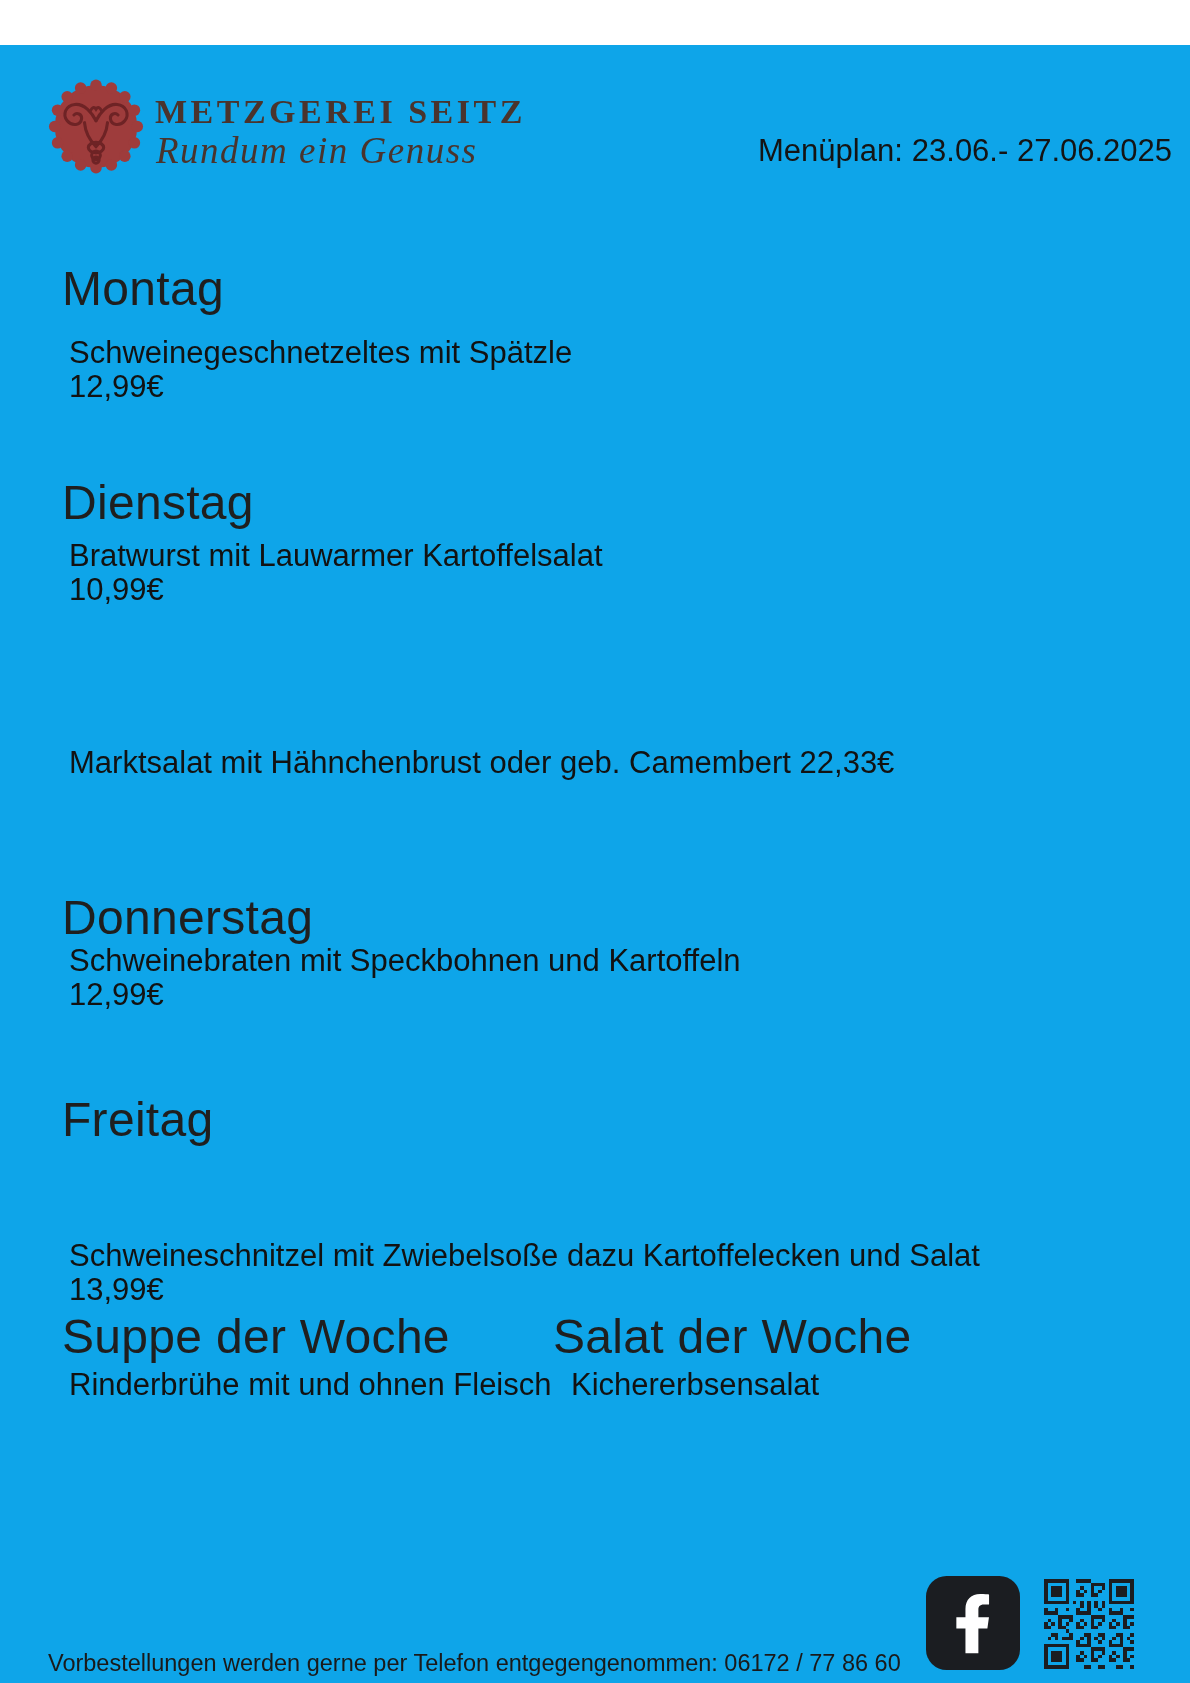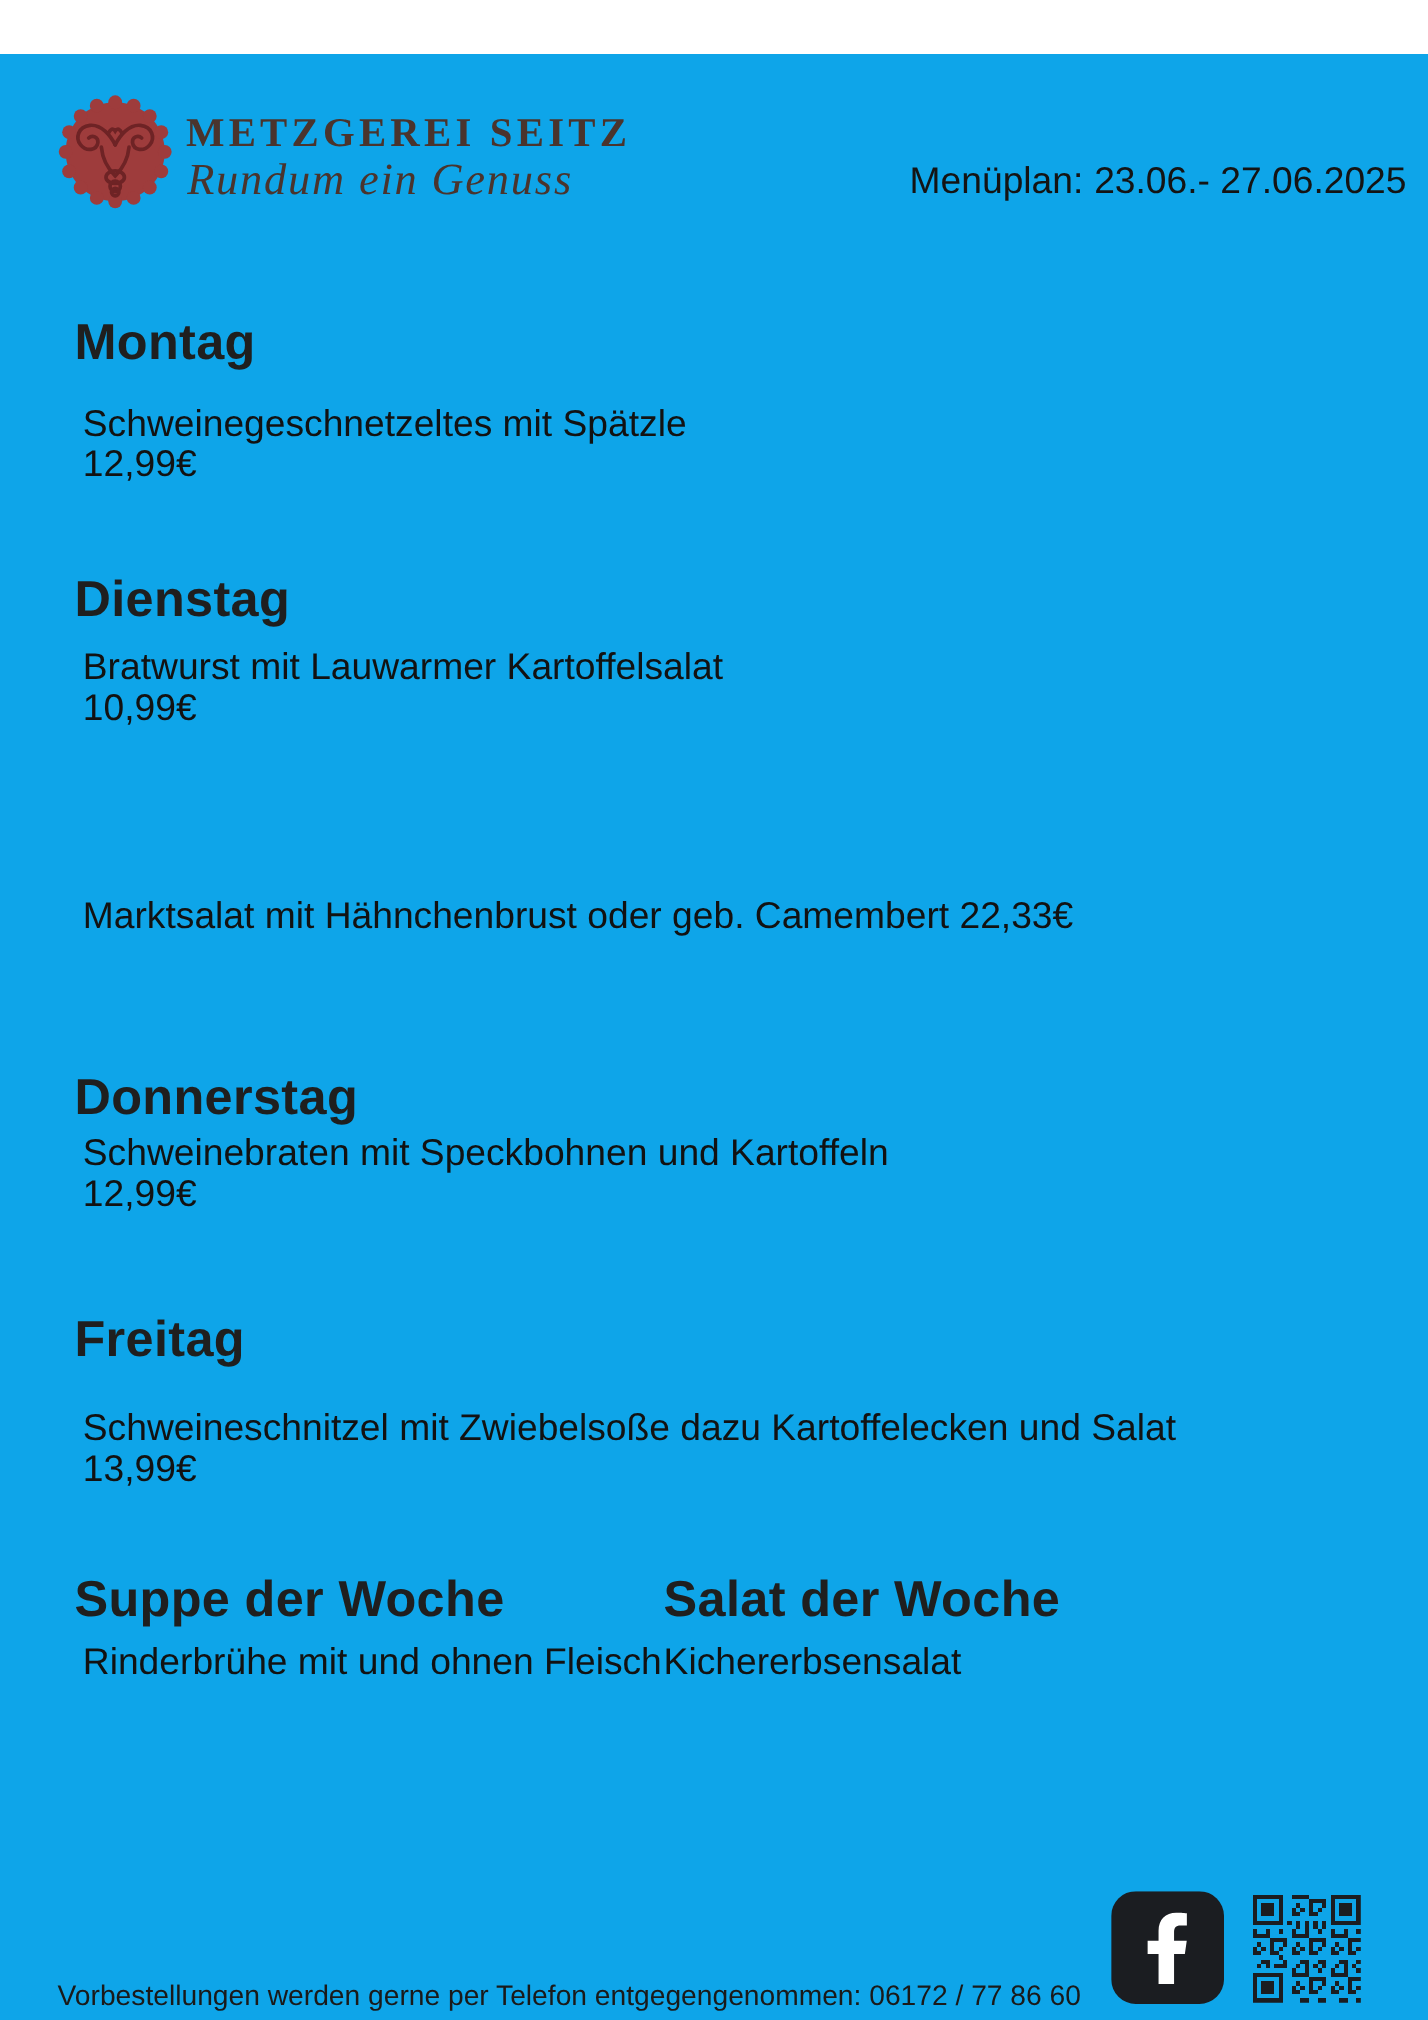--- a/index.html
+++ b/index.html
@@ -20,38 +20,38 @@
     font-family:"Liberation Serif", serif; font-style:italic;
     font-size:37px; letter-spacing:1.5px; color:#4a342d;
   }
   .menu-plan-row {
     position:absolute; left:758px; top:88px; display:flex; gap:9px;
     font-size:31px; color:#141414; white-space:nowrap;
   }
 
   
   .day-heading {
-    position:absolute; left:62px; font-size:42px; font-weight:bold;
+    position:absolute; left:62px; font-size:48px; font-weight:normal;
     color:#1f1f1f; letter-spacing:0.3px; white-space:nowrap;
   }
   .dish {
     position:absolute; left:69px; margin:0; font-size:31px; color:#121212;
     line-height:34px; white-space:nowrap;
   }
   .h-mon { top:216px; }  .d-mon { top:291px; }
   .h-tue { top:430px; }  .d-tue { top:494px; }
   .h-wed { top:637px; }  .d-wed { top:701px; }
   .h-thu { top:845px; }  .d-thu { top:899px; }
-  .h-fri { top:1047px; } .d-fri { top:1128px; }
+  .h-fri { top:1047px; } .d-fri { top:1194px; }
 
   
   .h-soup  { top:1264px; }
   .d-soup  { top:1323px; }
   .h-salad { top:1264px; left:553px; }
-  .d-salad { top:1323px; left:553px;text-align:center; }
+  .d-salad { top:1323px; left:571px;text-align:center; }
 
   
   .footer-note {
     position:absolute; left:48px; top:1605px; font-size:23.5px; color:#1a1a1a;
     white-space:nowrap;
   }
   .fb-icon { position:absolute; left:926px; top:1531px; width:94px; height:94px; cursor:pointer; }
   .qr-code { position:absolute; left:1044px; top:1534px; width:90px; height:90px; }
 </style>
 </head>

